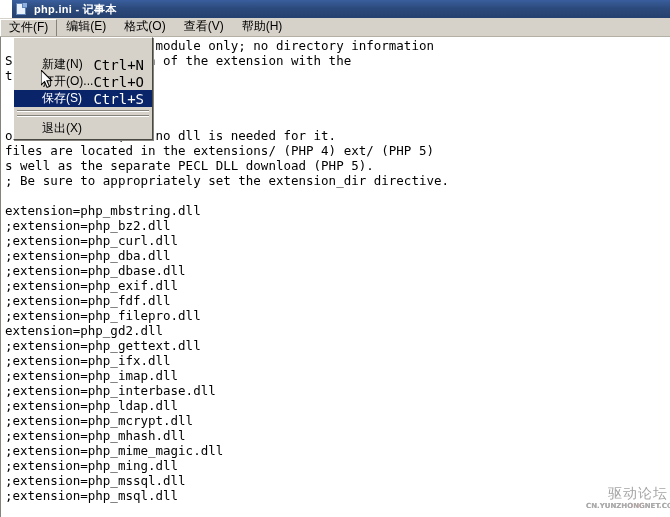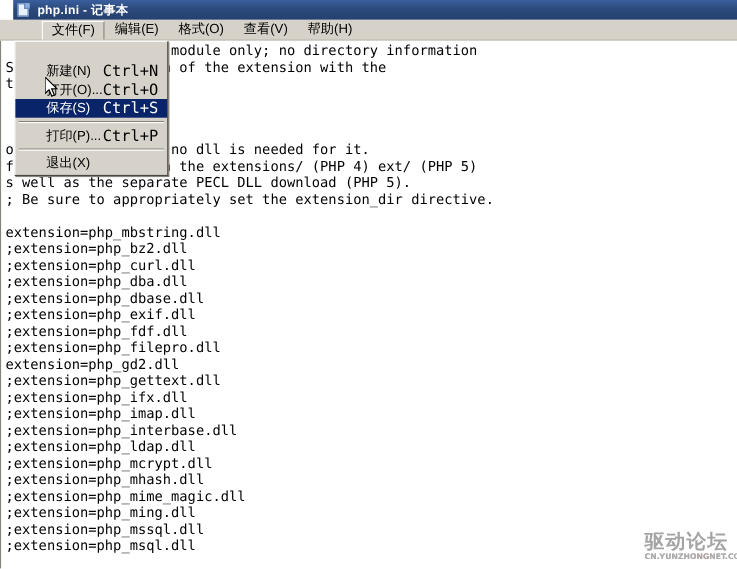--- a/index.html
+++ b/index.html
@@ -67,21 +67,20 @@
   .menubar {
     position: absolute;
     left: 0; top: 18px;
     width: 670px;
     height: 19px;
     background: #d6d2c9;
     display: flex;
     align-items: flex-end;
     box-sizing: border-box;
     border-bottom: 1px solid #b5b0a5;
-    padding-left: 38px;
   }
   .menubar-item {
     font-size: 12px;
     color: #000000;
     padding: 1px 9px 2px 9px;
     white-space: nowrap;
     line-height: 15px;
     cursor: default;
   }
   .menubar-item.active {
@@ -179,26 +178,26 @@
   .watermark {
     position: absolute;
     right: 2px;
     bottom: 2px;
     width: 82px;
     height: 30px;
     z-index: 30;
     opacity: 0.62;
   }
   .wm-top {
-    font-size: 18px;
-    font-weight: bold;
+    font-size: 14px;
+    font-weight: normal;
     letter-spacing: 1px;
     color: #6e6e6e;
     line-height: 16px;
-    text-align: left;
+    text-align: right;
     font-family: "DejaVu Sans", sans-serif;
   }
   .wm-bot {
     font-size: 7px;
     font-weight: bold;
     letter-spacing: 0px;
     color: #777777;
     line-height: 10px;
     text-align: center;
     font-family: "DejaVu Sans", sans-serif;
@@ -238,24 +237,20 @@
       </div>
       <div class="menu-item">
         <span class="mlabel">打开(O)...</span>
         <span class="maccel">Ctrl+O</span>
       </div>
       <div class="menu-item selected">
         <span class="mlabel">保存(S)</span>
         <span class="maccel">Ctrl+S</span>
       </div>
       <div class="menu-sep"></div>
-      <div class="menu-item">
-        <span class="mlabel">打印(P)...</span>
-        <span class="maccel">Ctrl+P</span>
-      </div>
       <div class="menu-sep"></div>
       <div class="menu-item">
         <span class="mlabel">退出(X)</span>
       </div>
     </div>
 
   <div class="cursor" style="left: 41px; top: 70px;">
     <svg width="13" height="20" viewBox="0 0 13 20">
       <polygon points="0,0 0,15 3.6,11.6 6.1,17.4 8.4,16.4 6,10.8 10.6,10.6" fill="#ffffff" stroke="#000000" stroke-width="1.1"></polygon>
     </svg>

